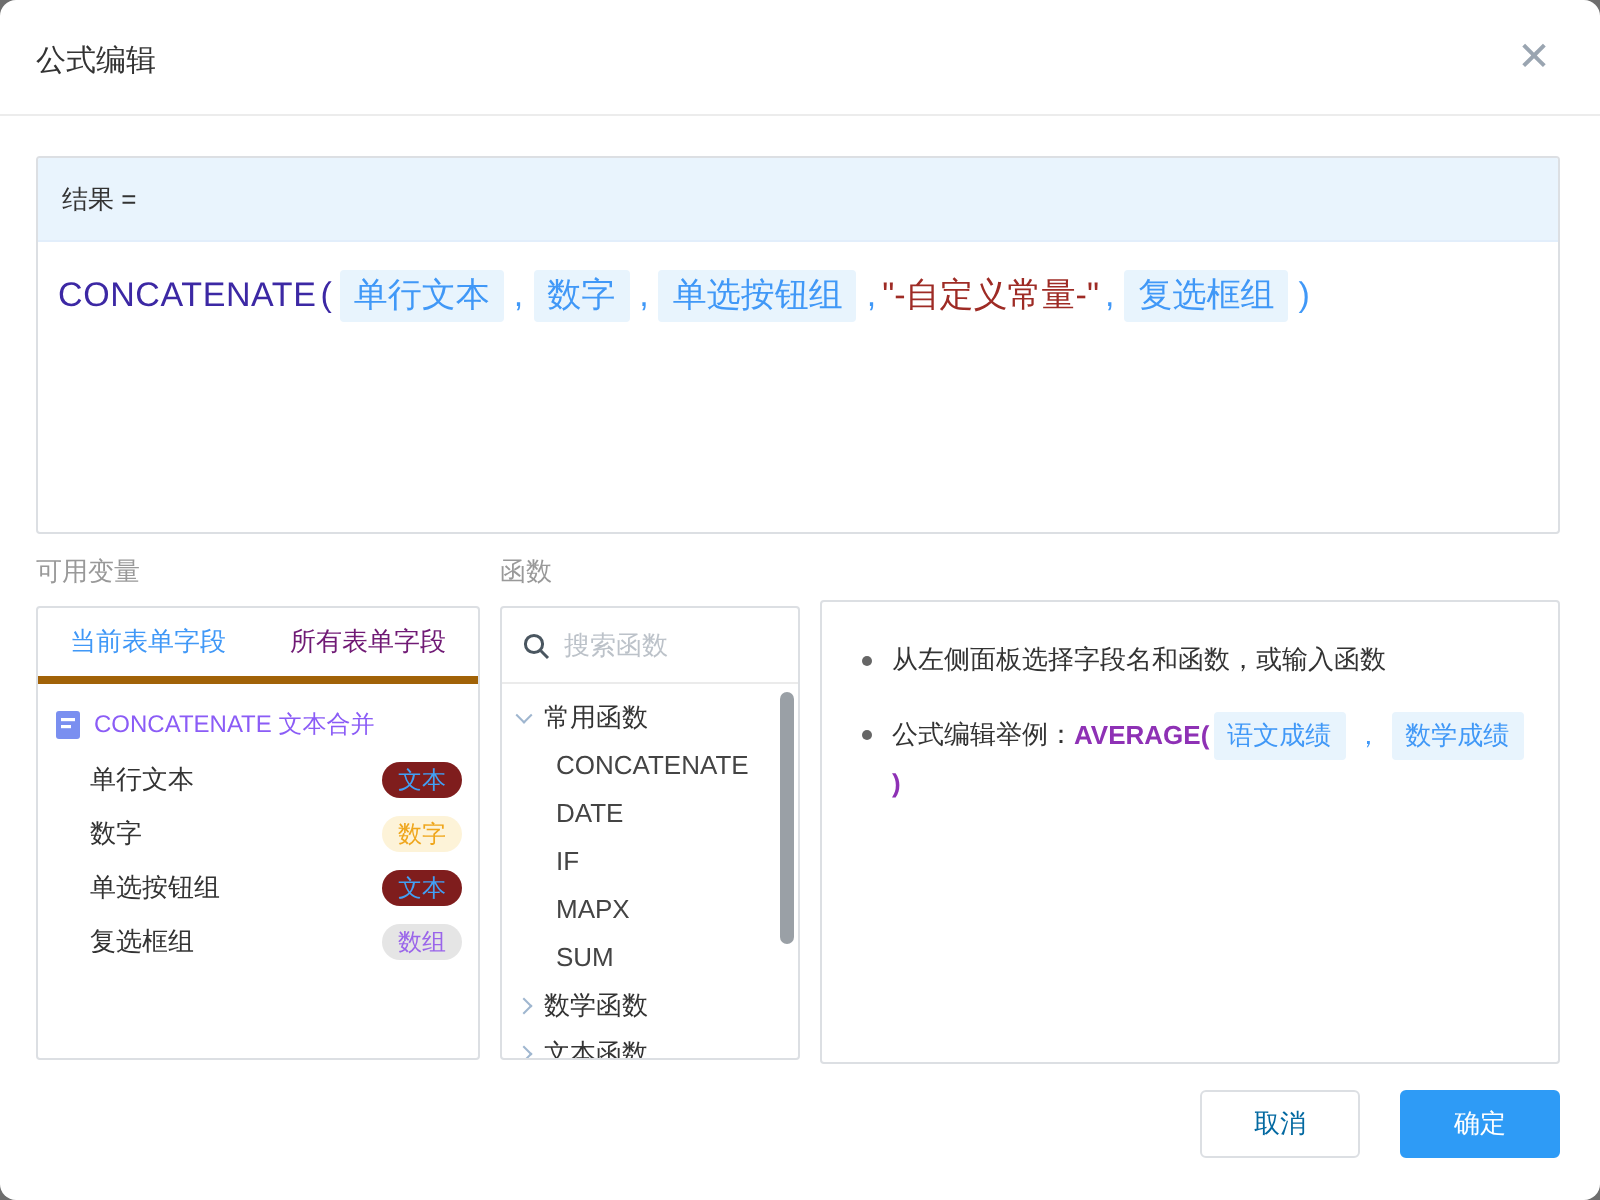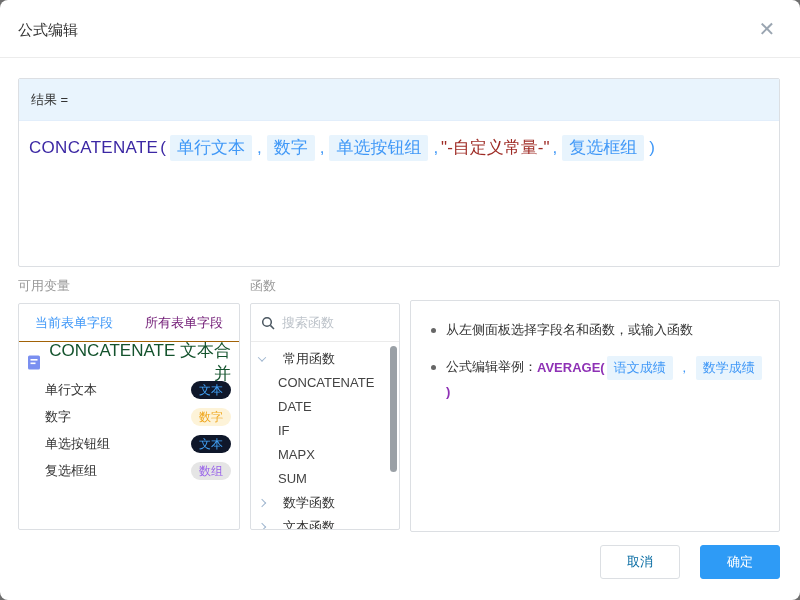--- a/index.html
+++ b/index.html
@@ -24,38 +24,38 @@
   .tok-string { color:#9e2b25; }
   .ex-func { color:#8e31b5;font-weight:bold; }
 
   
   .sec-label { position:absolute; font-size:13px; color:#999; }
   .lbl-vars { left:18px; top:277px; }
   .lbl-funcs { left:250px; top:277px; }
 
   
   .vars-panel { position:absolute; left:18px; top:303px; width:222px; height:227px; border:1px solid #dcdfe3; border-radius:2px; background:#fff; }
-  .tabs { display:flex; height:38px; border-bottom:1px solid #a16207; }
+  .tabs { display:flex; height:38px; border-bottom:4px solid #a16207; }
   .tab { flex:1; display:flex; align-items:center; justify-content:center; font-size:13px; color:#701a75; cursor:pointer; }
   .tab.active { color:#4098f7; }
-  .var-group { display:flex; align-items:center; gap:6px; padding:10px 8px 2px 8px; font-size:17px; color:#14532d; height:32px;text-align:right; }
+  .var-group { display:flex; align-items:center; gap:6px; padding:10px 8px 2px 8px; font-size:12px; color:#8b5cf6; height:32px;text-align:right; }
   .var-rows { padding:2px 8px 0 8px; }
   .var-row { display:flex; align-items:center; justify-content:space-between; height:27px; padding-left:18px; cursor:pointer; }
   .var-name { font-size:13px; color:#333; }
   .badge { font-size:12px; border-radius:10px; padding:1px 8px; line-height:16px; }
-  .badge-text { background:#0f172a; color:#41a0f5;font-family:Liberation Serif, serif; }
+  .badge-text { background:#7f1d1d; color:#41a0f5;font-family:Liberation Serif, serif; }
   .badge-number { background:#fdf3d8; color:#efa61c; }
   .badge-array { background:#e5e5e5; color:#9a65ea; }
 
   
   .funcs-panel { position:absolute; left:250px; top:303px; width:150px; height:227px; border:1px solid #dcdfe3; border-radius:2px; background:#fff; overflow:hidden; }
   .search-row { display:flex; align-items:center; gap:7px; height:38px; padding:0 10px; border-bottom:1px solid #ebebeb; }
   .search-ph { font-size:13px; color:#bcc2c9; }
   .tree { padding-top:5px; font-size:13px; color:#333; }
-  .tree-parent { display:flex; align-items:center; gap:18px; height:24px; padding-left:8px; cursor:pointer; }
+  .tree-parent { display:flex; align-items:center; gap:7px; height:24px; padding-left:8px; cursor:pointer; }
   .tree-child { height:24px; line-height:24px; padding-left:27px; color:#444; cursor:pointer; }
   .chev { width:6px; height:6px; border-right:1.5px solid #9fb6cf; border-bottom:1.5px solid #9fb6cf; display:inline-block; flex:none; }
   .chev-down { transform:rotate(45deg) translate(-1px,-1px); }
   .chev-right { transform:rotate(-45deg); }
   .scroll-thumb { position:absolute; right:2px; top:42px; width:7px; height:126px; background:#9aa0a6; border-radius:4px; }
 
   
   .tips-panel { position:absolute; left:410px; top:300px; width:370px; height:232px; border:1px solid #dcdfe3; border-radius:2px; background:#fff; padding:18px 14px; }
   .tip-row { display:flex; align-items:flex-start; margin-bottom:15px; font-size:13px; color:#333; line-height:22px; }
   .dot { width:5px; height:5px; border-radius:50%; background:#666; flex:none; margin:9px 10px 0 6px; }

